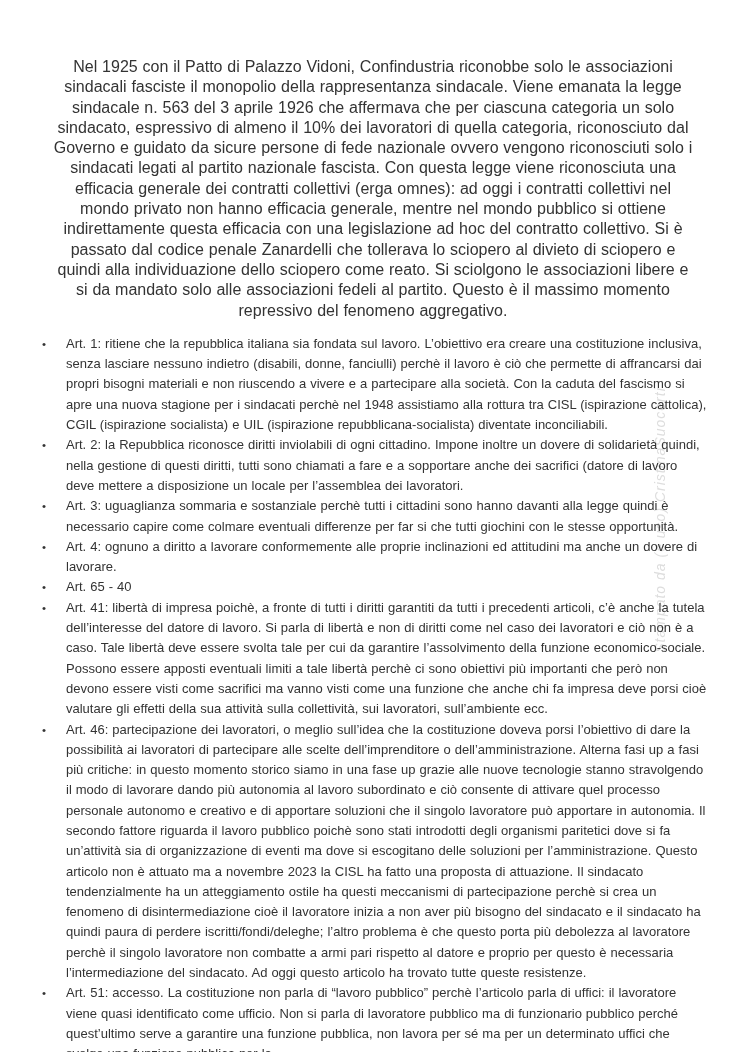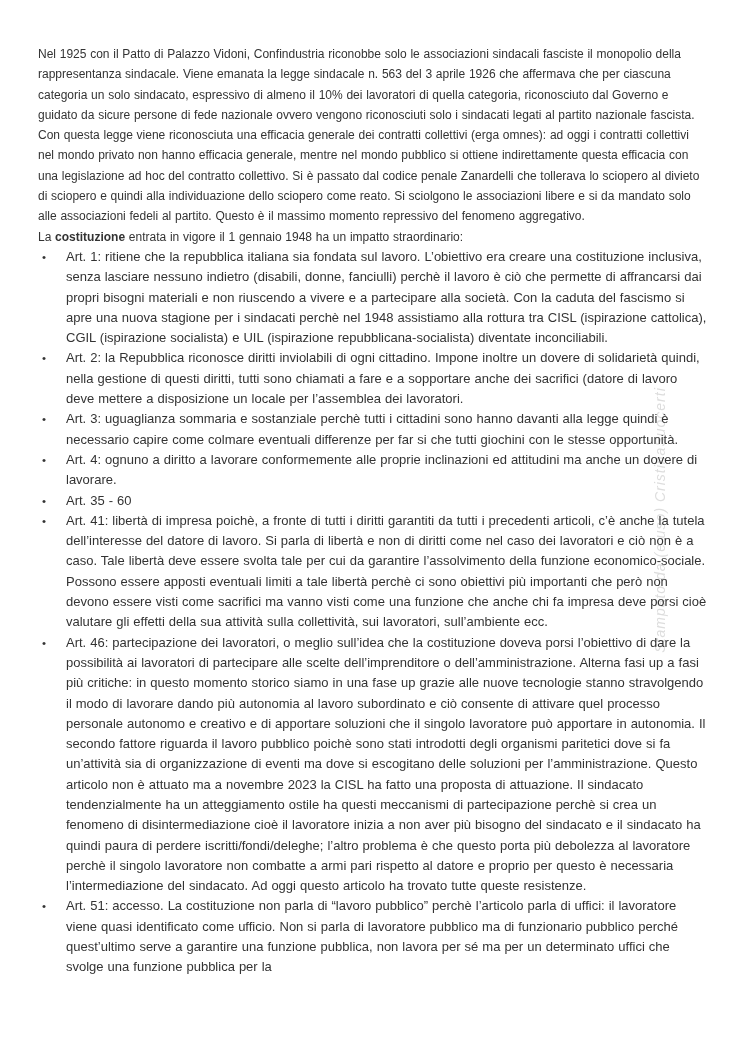--- a/index.html
+++ b/index.html
@@ -20,24 +20,24 @@
     inset: 0;
     background: #ffffff;
   }
   .content {
     position: absolute;
     left: 38px;
     top: 44px;
     width: 670px;
   }
   .para {
-    margin: 0;
-    font-size: 12px;
+    margin: 13px;
+    font-size: 16px;
     line-height: 20.3px;
-    text-align: left;
+    text-align: center;
     color: #333333;
     word-spacing: 0.4px;
   }
   .bold-run { font-weight: 700; }
   .bullet-item {
     display: flex;
     margin: 0;
   }
   .bullet-marker {
     flex: 0 0 28px;
@@ -71,40 +71,39 @@
     text-align: center;
   }
 </style>
 </head>
 <body>
 
 <div class="page">
   <div class="watermark">Stampato da (e uso) CristinaSuocerti</div>
   <div class="content">
       <p class="para"><span class="text-run">Nel 1925 con il Patto di Palazzo Vidoni, Confindustria riconobbe solo le associazioni sindacali fasciste il monopolio della rappresentanza sindacale. Viene emanata la legge sindacale n. 563 del 3 aprile 1926 che affermava che per ciascuna categoria un solo sindacato, espressivo di almeno il 10% dei lavoratori di quella categoria, riconosciuto dal Governo e guidato da sicure persone di fede nazionale ovvero vengono riconosciuti solo i sindacati legati al partito nazionale fascista. Con questa legge viene riconosciuta una efficacia generale dei contratti collettivi (erga omnes): ad oggi i contratti collettivi nel mondo privato non hanno efficacia generale, mentre nel mondo pubblico si ottiene indirettamente questa efficacia con una legislazione ad hoc del contratto collettivo. Si è passato dal codice penale Zanardelli che tollerava lo sciopero al divieto di sciopero e quindi alla individuazione dello sciopero come reato. Si sciolgono le associazioni libere e si da mandato solo alle associazioni fedeli al partito. Questo è il massimo momento repressivo del fenomeno aggregativo.</span></p>
-      <p class="para"><span class="text-run">La </span><span class="bold-run">costituzione</span><span class="text-run"> entrata in vigore il 1 gennaio 1948 ha un impatto straordinario:</span></p>
       <div class="bullet-item">
         <span class="bullet-marker">•</span>
         <div class="bullet-body"><span class="text-run">Art. 1: ritiene che la repubblica italiana sia fondata sul lavoro. L’obiettivo era creare una costituzione inclusiva, senza lasciare nessuno indietro (disabili, donne, fanciulli) perchè il lavoro è ciò che permette di affrancarsi dai propri bisogni materiali e non riuscendo a vivere e a partecipare alla società. Con la caduta del fascismo si apre una nuova stagione per i sindacati perchè nel 1948 assistiamo alla rottura tra CISL (ispirazione cattolica), CGIL (ispirazione socialista) e UIL (ispirazione repubblicana-socialista) diventate inconciliabili.</span></div>
       </div>
       <div class="bullet-item">
         <span class="bullet-marker">•</span>
         <div class="bullet-body"><span class="text-run">Art. 2: la Repubblica riconosce diritti inviolabili di ogni cittadino. Impone inoltre un dovere di solidarietà quindi, nella gestione di questi diritti, tutti sono chiamati a fare e a sopportare anche dei sacrifici (datore di lavoro deve mettere a disposizione un locale per l’assemblea dei lavoratori.</span></div>
       </div>
       <div class="bullet-item">
         <span class="bullet-marker">•</span>
         <div class="bullet-body"><span class="text-run">Art. 3: uguaglianza sommaria e sostanziale perchè tutti i cittadini sono hanno davanti alla legge quindi è necessario capire come colmare eventuali differenze per far si che tutti giochini con le stesse opportunità.</span></div>
       </div>
       <div class="bullet-item">
         <span class="bullet-marker">•</span>
         <div class="bullet-body"><span class="text-run">Art. 4: ognuno a diritto a lavorare conformemente alle proprie inclinazioni ed attitudini ma anche un dovere di lavorare.</span></div>
       </div>
       <div class="bullet-item">
         <span class="bullet-marker">•</span>
-        <div class="bullet-body"><span class="text-run">Art. 35 - 60</span></div>
+        <div class="bullet-body"><span class="text-run">Art. 65 - 40</span></div>
       </div>
       <div class="bullet-item">
         <span class="bullet-marker">•</span>
         <div class="bullet-body"><span class="text-run">Art. 41: libertà di impresa poichè, a fronte di tutti i diritti garantiti da tutti i precedenti articoli, c’è anche la tutela dell’interesse del datore di lavoro. Si parla di libertà e non di diritti come nel caso dei lavoratori e ciò non è a caso. Tale libertà deve essere svolta tale per cui da garantire l’assolvimento della funzione economico-sociale. Possono essere apposti eventuali limiti a tale libertà perchè ci sono obiettivi più importanti che però non devono essere visti come sacrifici ma vanno visti come una funzione che anche chi fa impresa deve porsi cioè valutare gli effetti della sua attività sulla collettività, sui lavoratori, sull’ambiente ecc.</span></div>
       </div>
       <div class="bullet-item">
         <span class="bullet-marker">•</span>
         <div class="bullet-body"><span class="text-run">Art. 46: partecipazione dei lavoratori, o meglio sull’idea che la costituzione doveva porsi l’obiettivo di dare la possibilità ai lavoratori di partecipare alle scelte dell’imprenditore o dell’amministrazione. Alterna fasi up a fasi più critiche: in questo momento storico siamo in una fase up grazie alle nuove tecnologie stanno stravolgendo il modo di lavorare dando più autonomia al lavoro subordinato e ciò consente di attivare quel processo personale autonomo e creativo e di apportare soluzioni che il singolo lavoratore può apportare in autonomia. Il secondo fattore riguarda il lavoro pubblico poichè sono stati introdotti degli organismi paritetici dove si fa un’attività sia di organizzazione di eventi ma dove si escogitano delle soluzioni per l’amministrazione. Questo articolo non è attuato ma a novembre 2023 la CISL ha fatto una proposta di attuazione. Il sindacato tendenzialmente ha un atteggiamento ostile ha questi meccanismi di partecipazione perchè si crea un fenomeno di disintermediazione cioè il lavoratore inizia a non aver più bisogno del sindacato e il sindacato ha quindi paura di perdere iscritti/fondi/deleghe; l’altro problema è che questo porta più debolezza al lavoratore perchè il singolo lavoratore non combatte a armi pari rispetto al datore e proprio per questo è necessaria l’intermediazione del sindacato. Ad oggi questo articolo ha trovato tutte queste resistenze.</span></div>
       </div>
       <div class="bullet-item">

